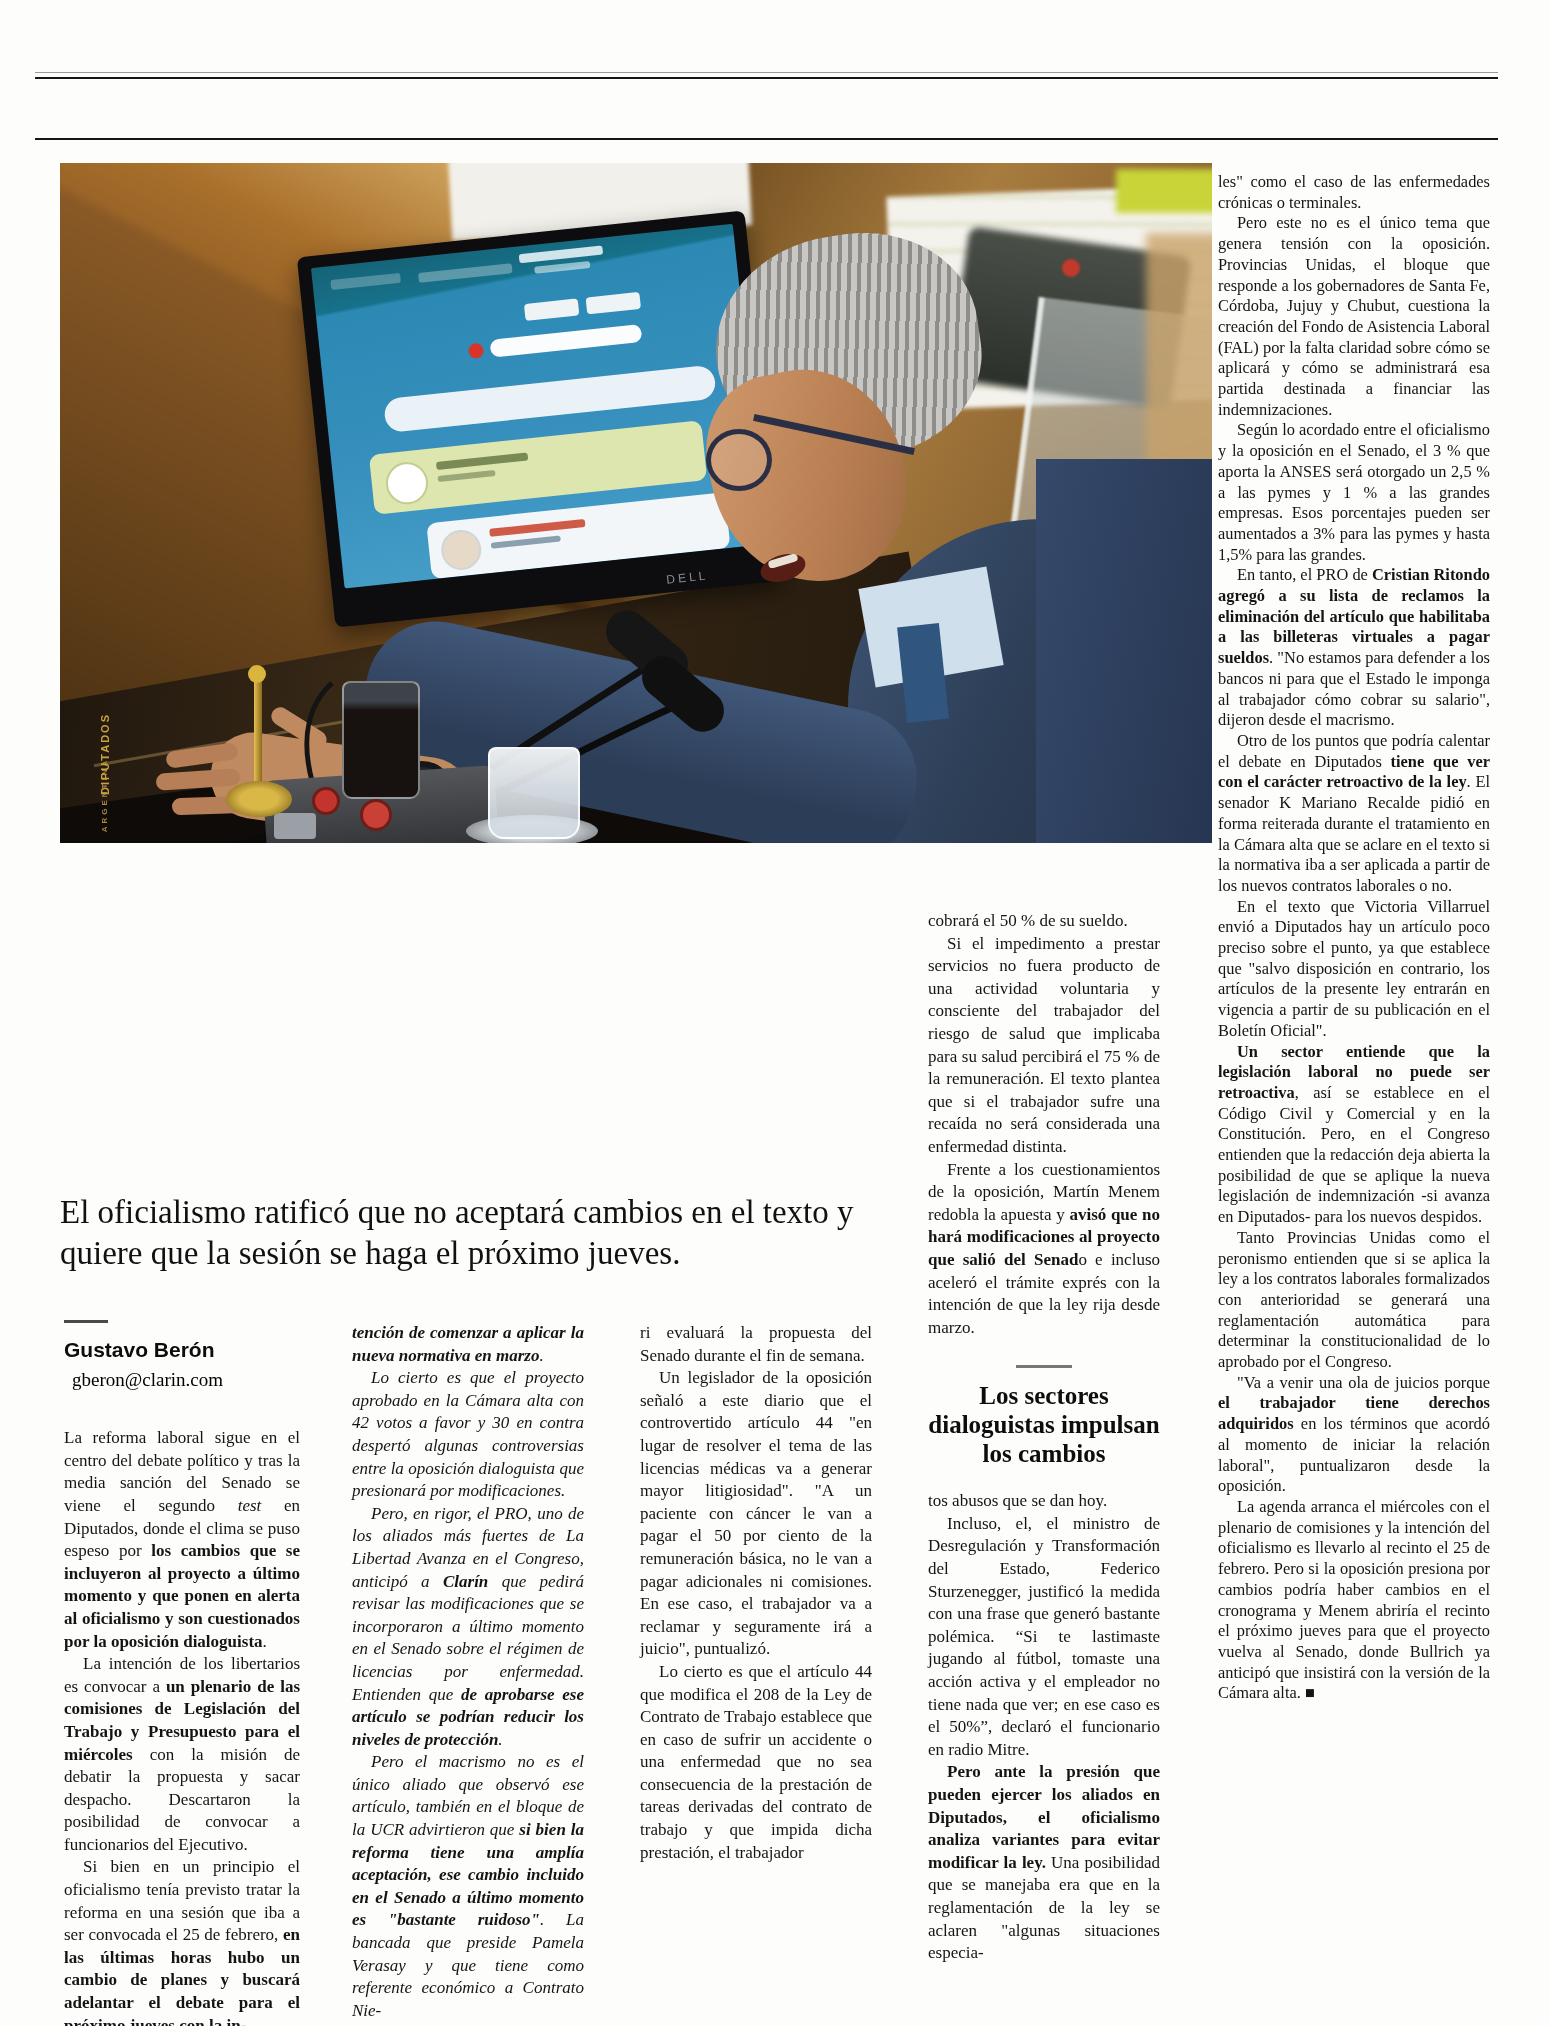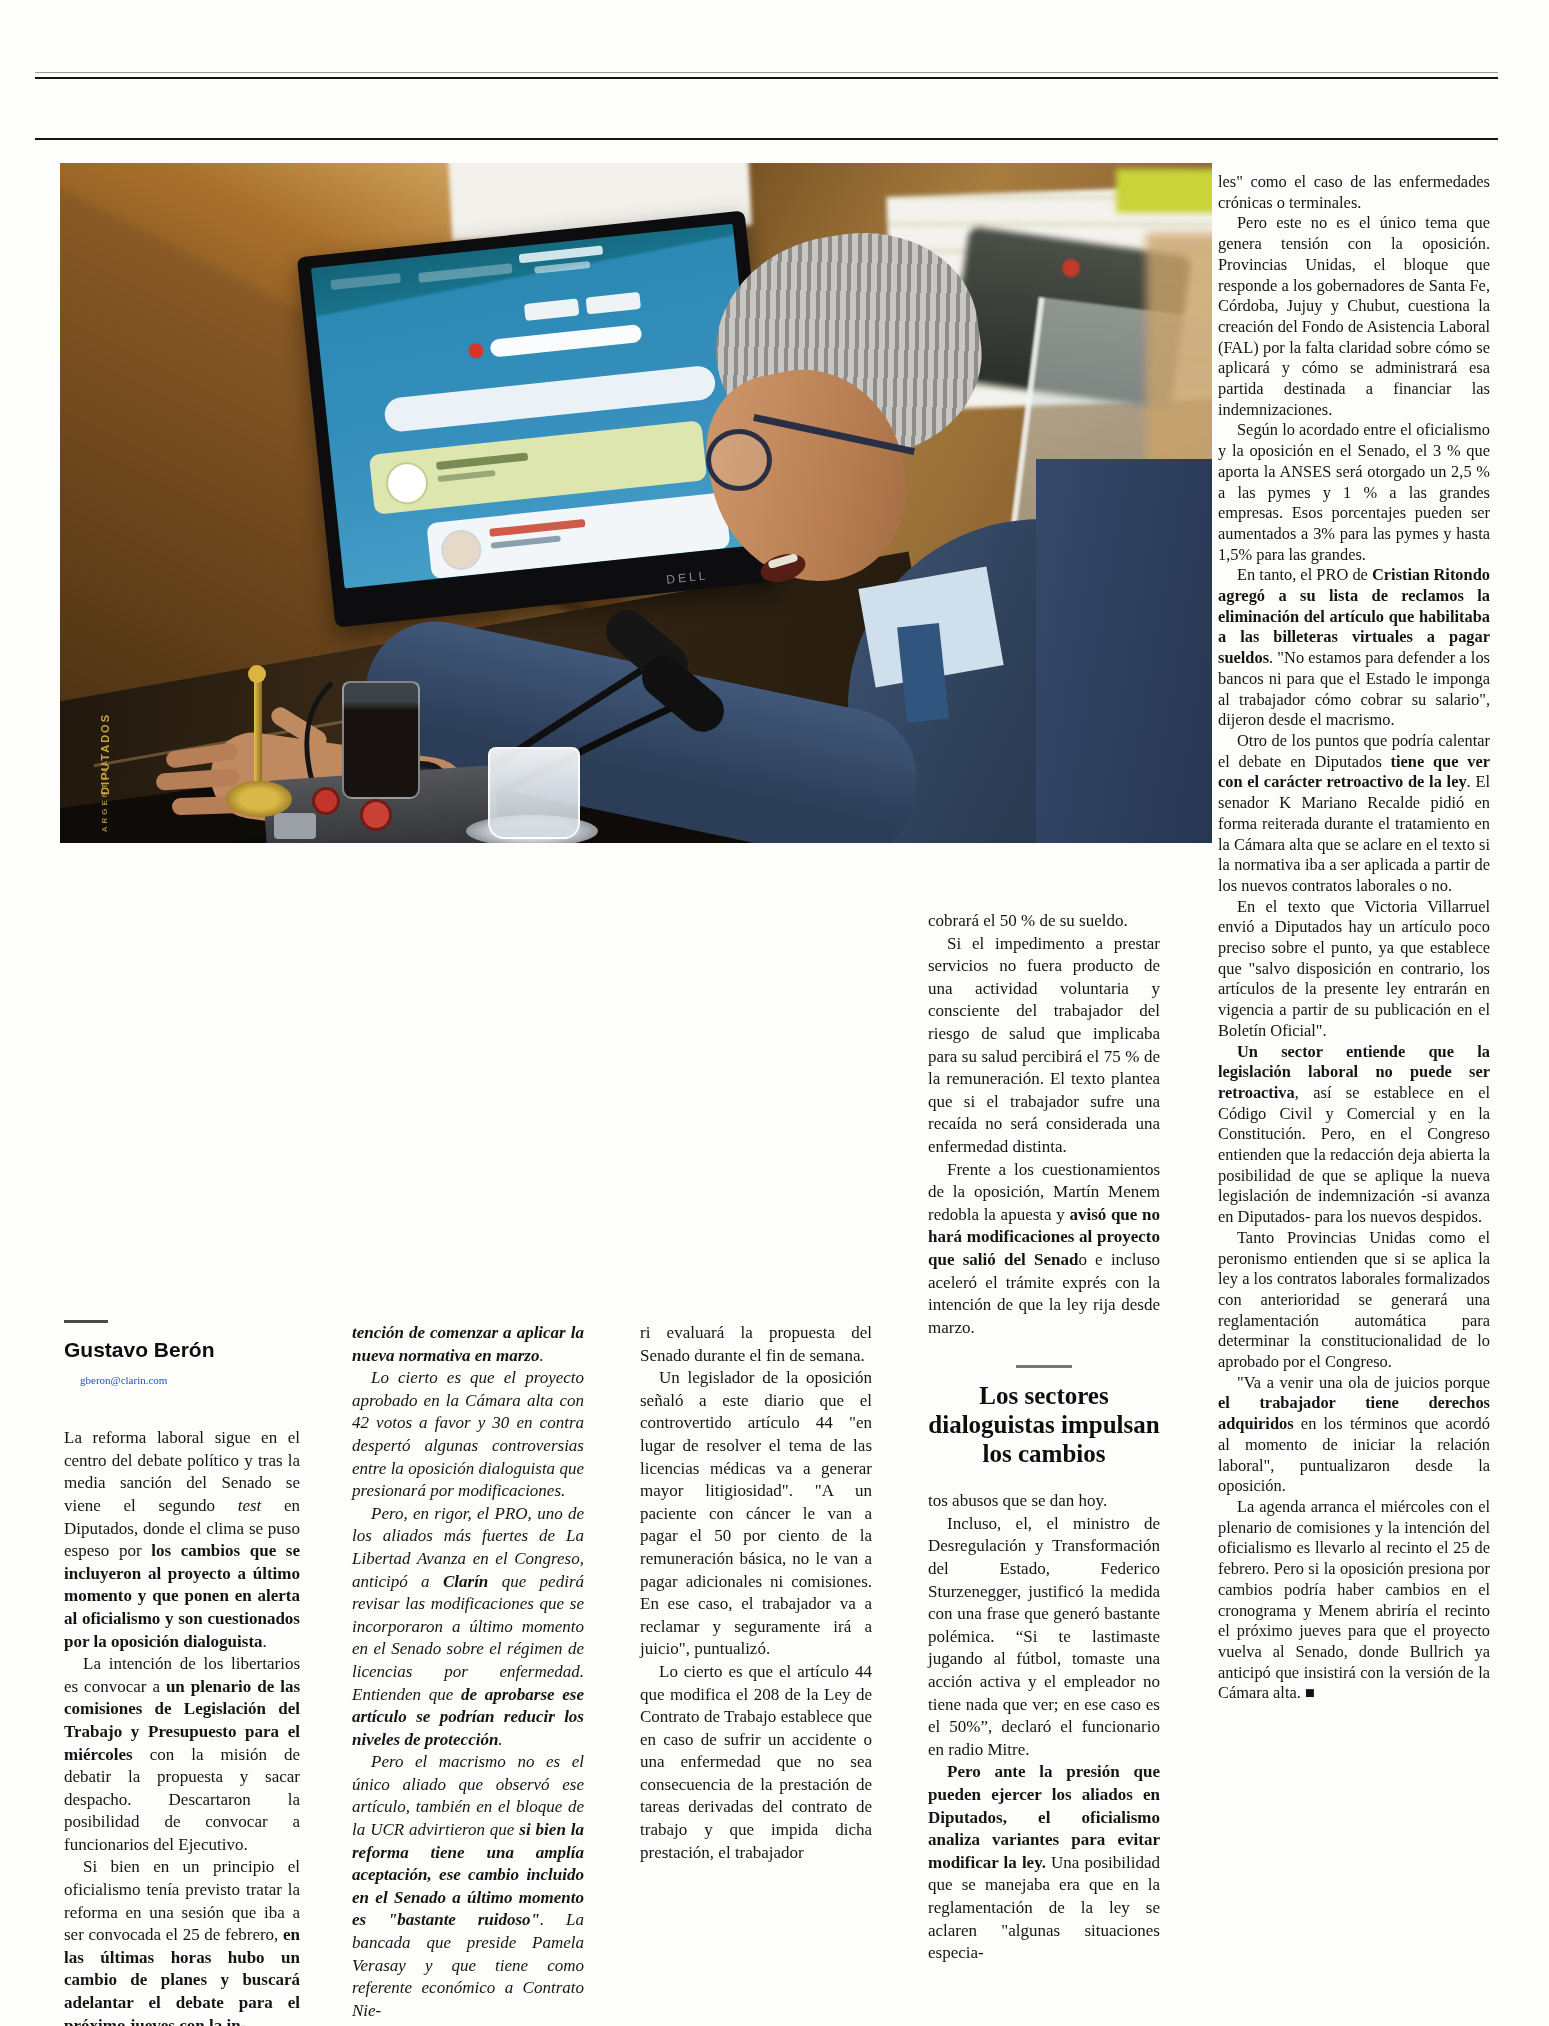--- a/index.html
+++ b/index.html
@@ -117,21 +117,21 @@
 
   
   .headline{left:58px;top:906px;width:880px;}
   .hl-line{font-family:"Liberation Serif",serif;font-weight:bold;font-size:84px;line-height:89px;
     color:#0d0d0d;letter-spacing:-2px;transform:scaleX(.87);transform-origin:0 0;white-space:nowrap;}
   .deck{left:60px;top:1192px;width:860px;font-size:33px;line-height:41px;color:#111;}
 
   
   .byline-rule{width:44px;height:3px;background:#4a4a4a;margin:2px 0 16px;}
   .author{font-family:"Liberation Sans",sans-serif;font-weight:bold;font-size:21px;color:#0d0d0d;margin:0 0 7px;}
-  .email{font-size:11px;color:#1d4ed8;margin:0 16px 36px;}
+  .email{font-size:19px;color:#000000;margin:0 8px 36px;}
 
   
   .body-col{font-size:17px;line-height:22.6px;text-align:justify;}
   .body-col p{margin:0;text-indent:19px;}
   .body-col p:first-child{text-indent:0;}
   .col1{left:64px;top:1318px;width:236px;}
   .col2{left:352px;top:1322px;width:232px;font-style:italic;}
   .col3{left:640px;top:1322px;width:232px;}
   .col4{left:928px;top:910px;width:232px;}
   .rail{left:1218px;top:172px;width:272px;font-size:16.4px;line-height:20.7px;}
@@ -232,20 +232,21 @@
     <div class="glass-dark"></div>
     <div class="glass-saucer"></div>
     <div class="glass-clear"></div>
     <div class="brass-stem"></div>
     <div class="brass-top"></div>
     <div class="brass-base"></div>
   </div>
 
 
 
+  <div class="abs deck">El oficialismo ratificó que no aceptará cambios en el texto y quiere que la sesión se haga el próximo jueves.</div>
 
   <div class="abs col1 body-col">
     <div class="byline-rule"></div>
     <div class="author">Gustavo Berón</div>
     <div class="email">gberon@clarin.com</div>
     <div>
         <p><span>La reforma laboral sigue en el centro del debate político y tras la media sanción del Senado se viene el segundo </span><span class="i">test</span><span> en Diputados, donde el clima se puso espeso por </span><span class="b">los cambios que se incluyeron al proyecto a último momento y que ponen en alerta al oficialismo y son cuestionados por la oposición dialoguista</span><span>.</span></p>
         <p><span>La intención de los libertarios es convocar a </span><span class="b">un plenario de las comisiones de Legislación del Trabajo y Presupuesto para el miércoles</span><span> con la misión de debatir la propuesta y sacar despacho. Descartaron la posibilidad de convocar a funcionarios del Ejecutivo.</span></p>
         <p><span>Si bien en un principio el oficialismo tenía previsto tratar la reforma en una sesión que iba a ser convocada el 25 de febrero, </span><span class="b">en las últimas horas hubo un cambio de planes y buscará adelantar el debate para el próximo jueves con la in-</span></p>
       </div>

